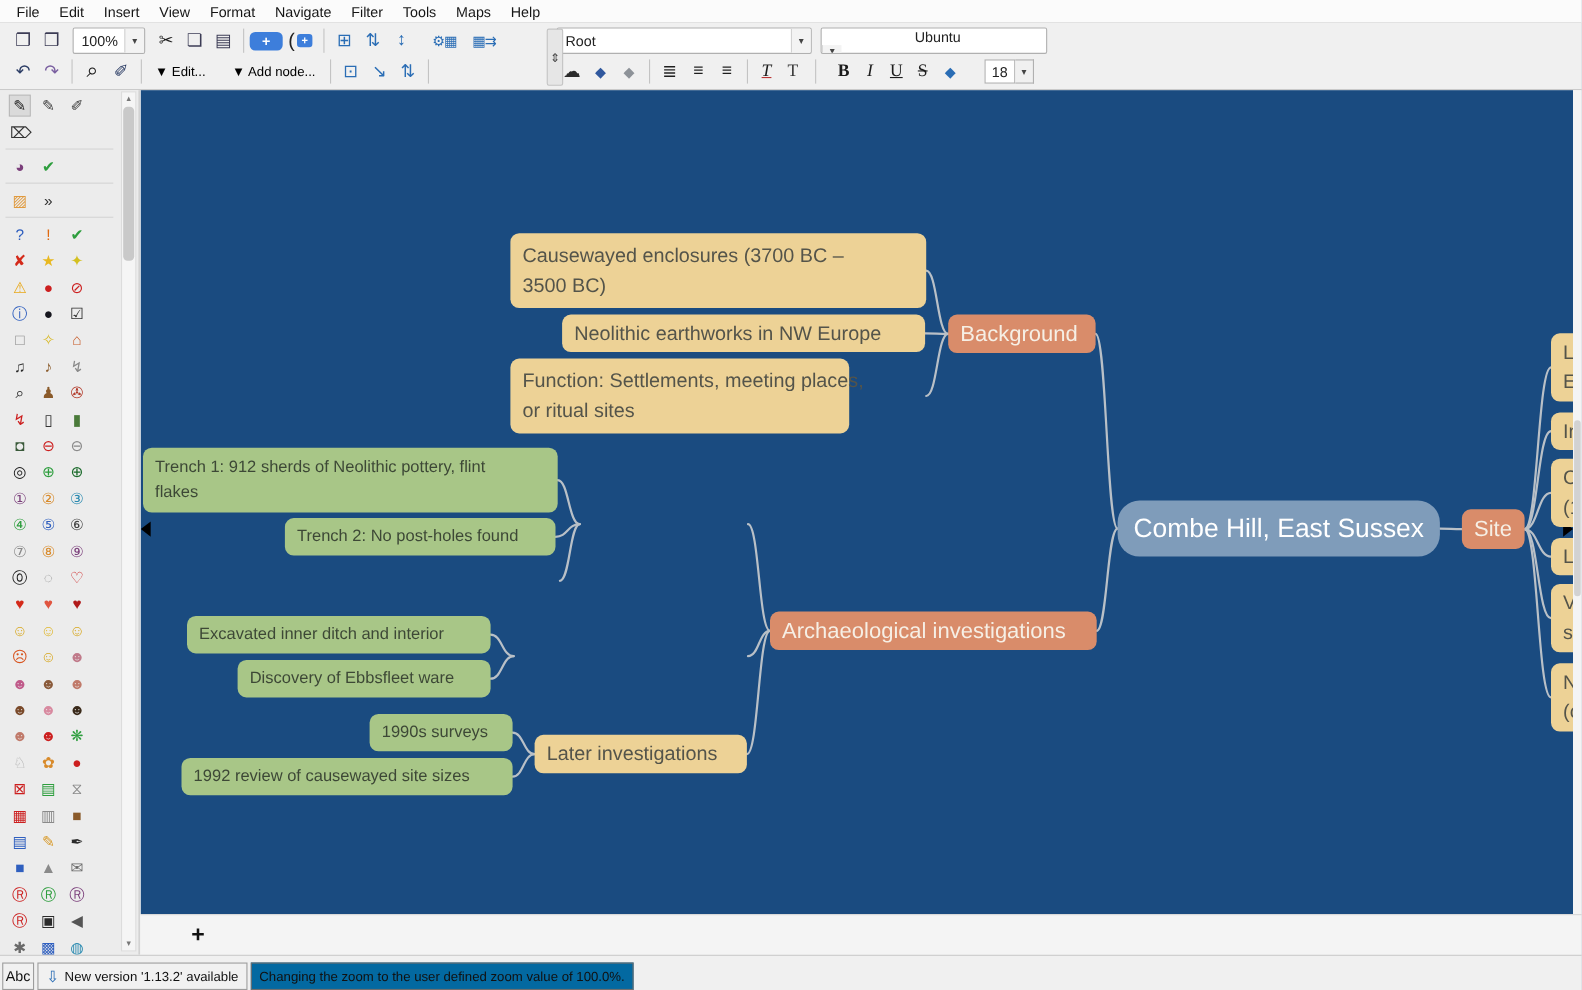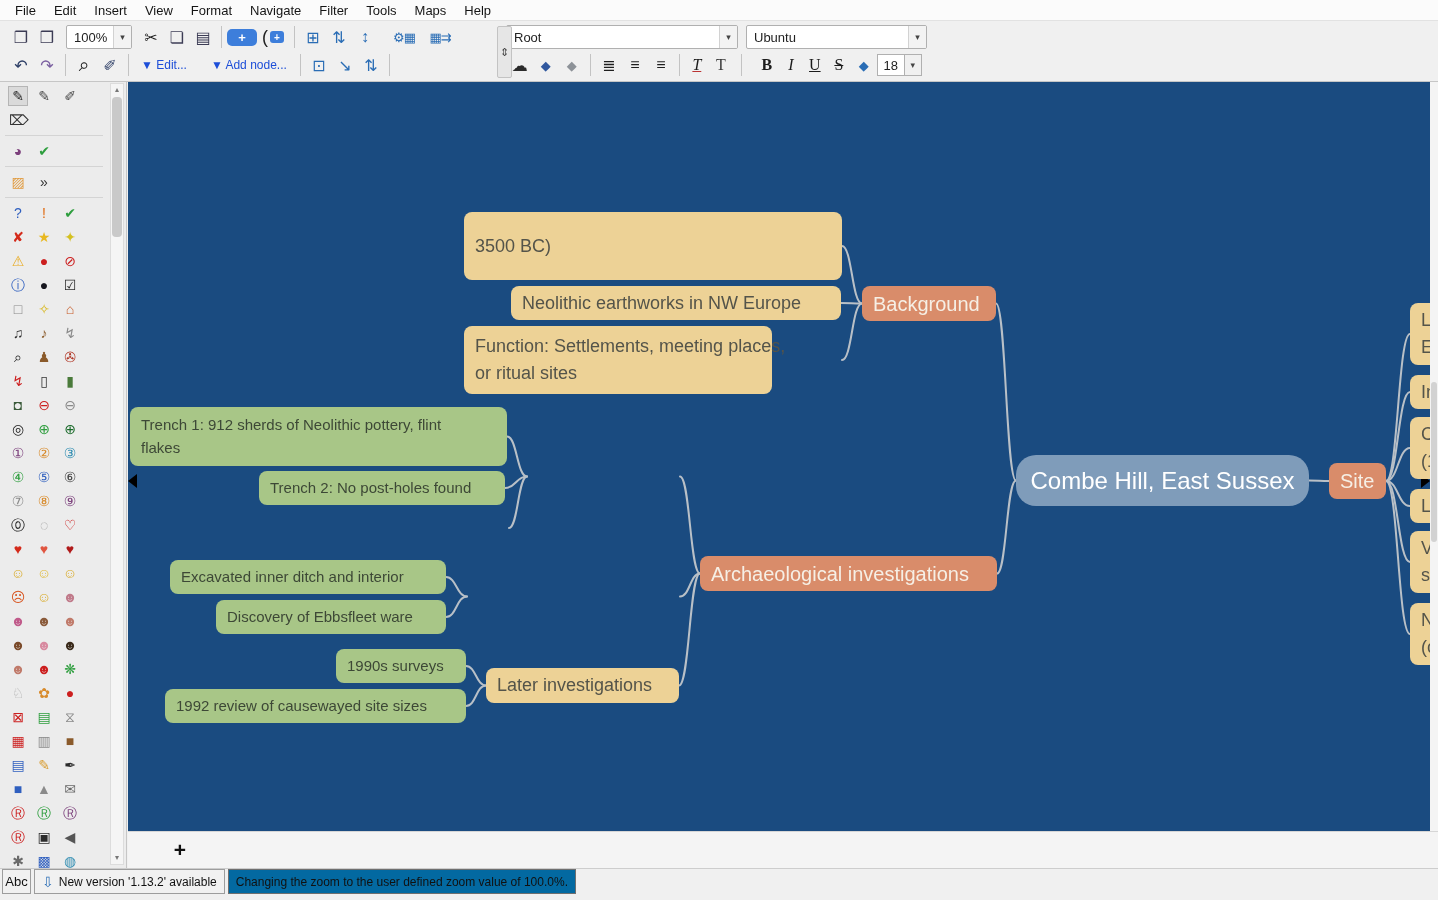--- a/index.html
+++ b/index.html
@@ -25,21 +25,21 @@
            display:flex; align-items:center; font-size:13px; color:#222; overflow:hidden; }
   .combo-val { flex:1; padding-left:7px; white-space:nowrap; text-align:left; }
   .combo-arrow { width:18px; align-self:stretch; display:flex; align-items:center; justify-content:center;
                  font-size:9px; color:#444; border-left:1px solid #d2d2d2; background:#f3f3f3; }
   .pill { width:30px; height:17px; background:#3d7edb; border-radius:5px; color:#fff; display:flex;
           align-items:center; justify-content:center; font-size:13px; font-weight:bold; }
   .bracket { display:flex; align-items:center; height:26px; min-width:32px; justify-content:center;
              font-size:18px; color:#222; }
   .mini-pill { width:14px; height:12px; background:#3d7edb; color:#fff; font-size:10px; border-radius:3px;
                display:flex; align-items:center; justify-content:center; margin-left:2px; font-weight:bold; }
-  .textbtn { height:24px; display:flex; align-items:center; padding:0 7px; font-size:12px; color:#1d4ed8; }
+  .textbtn { height:24px; display:flex; align-items:center; padding:0 7px; font-size:12px; color:#000000; }
   .letter { width:24px; height:24px; display:flex; align-items:center; justify-content:center;
             font-family:"Liberation Serif", serif; font-size:16px; color:#1c1c1c; }
   .letter-b { font-weight:bold; }
   .letter-i { font-style:italic; }
   .letter-u { text-decoration:underline; }
   .letter-s { text-decoration:line-through; }
   .letter-t1 { font-style:italic; text-decoration:underline; text-decoration-color:#b33; }
   .letter-t2 { color:#3a3a3a; }
   .sizebox { width:28px; height:22px; background:#fff; border:1px solid #b0b0b0; display:flex;
              align-items:center; justify-content:center; font-size:13px; color:#222; }
@@ -77,21 +77,21 @@
   .vthumb { position:absolute; left:1px; top:300px; width:6px; height:160px; background:#d2d2d2; border-radius:3px; }
 
   
   .tabstrip { position:absolute; left:128px; top:831px; width:1310px; height:37px; background:#f4f4f4;
               border-top:1px solid #d6d6d6; display:flex; align-items:center; }
   .addtab { margin-left:40px; width:24px; height:24px; display:flex; align-items:center; justify-content:center;
             font-size:21px; font-weight:bold; color:#111; cursor:default; }
 
   
   .statusbar { position:absolute; left:0; top:868px; width:1438px; height:32px; background:#f0f0f0;
-               border-top:1px solid #cdcdcd; display:flex; align-items:flex-start; padding:0 2px; gap:3px;
+               border-top:1px solid #cdcdcd; display:flex; align-items:flex-end; padding:0 2px; gap:3px;
                font-size:12px; color:#111; }
   .sbox { height:25px; border:1px solid #9d9d9d; display:flex; align-items:center; padding:0 7px;
           background:#f1f1f1; gap:5px; white-space:nowrap; }
   .sbox.abc { width:29px; justify-content:center; padding:0; font-size:13px; }
   .sbox.msg { background:#0369a1; border-color:#6f6f6f; }
   .dlicon { color:#2a6db5; font-size:14px; }
 </style>
 </head>
 <body>
 
@@ -130,21 +130,21 @@
       <div class="tsep"></div>
       <div class="tbtn" style="color: rgb(42, 109, 181);">⊞</div>
       <div class="tbtn" style="color: rgb(42, 109, 181);">⇅</div>
       <div class="tbtn" style="color: rgb(42, 109, 181);">↕</div>
       <div class="tbtn wide" style="color: rgb(42, 109, 181); margin-left: 8px;">⚙▦</div>
       <div class="tbtn wide" style="color: rgb(42, 109, 181);">▦⇉</div>
       <div class="combo" style="width: 232px; margin-left: 48px;">
         <span class="combo-val">Root</span>
         <span class="combo-arrow">▾</span>
       </div>
-      <div class="combo" style="width: 181px; margin-left: 8px;">
+      <div class="combo" style="width: 206px; margin-left: 8px; flex-direction: column;">
         <span class="combo-val">Ubuntu</span>
         <span class="combo-arrow">▾</span>
       </div>
     </div>
   <div class="trow trow2">
       <div class="tbtn" style="color: rgb(45, 62, 102);">↶</div>
       <div class="tbtn" style="color: rgb(122, 95, 160);">↷</div>
       <div class="tsep"></div>
       <div class="tbtn" style="color: rgb(17, 17, 17); font-size: 19px;">⌕</div>
       <div class="tbtn" style="color: rgb(45, 62, 102);">✐</div>
@@ -165,21 +165,21 @@
       <div class="tbtn" style="color: rgb(30, 30, 30);">≡</div>
       <div class="tsep"></div>
       <div class="letter letter-t1">T</div>
       <div class="letter letter-t2">T</div>
       <div class="tsep" style="margin-left: 8px;"></div>
       <div class="letter letter-b" style="margin-left: 8px;">B</div>
       <div class="letter letter-i">I</div>
       <div class="letter letter-u">U</div>
       <div class="letter letter-s">S</div>
       <div class="tbtn" style="color: rgb(42, 109, 181); font-size: 13px;">◆</div>
-      <div class="sizebox" style="margin-left: 0;">18</div>
+      <div class="sizebox" style="margin-left: 18px;">18</div>
       <div class="arrowbtn">▾</div>
     </div>
   <div class="tall-splitter">⇕</div>
 </div>
 
 <div class="palette">
   <div class="palette-rows">
       <div class="prow">
         <span class="picon sel" style="color: rgb(34, 34, 34);">✎</span>
         <span class="picon" style="color: rgb(68, 68, 68);">✎</span>
@@ -380,20 +380,21 @@
     <div class="mmnode" style="left: 1201px; top: 381px; width: 57px; height: 36px; background: rgb(217, 140, 106); color: rgb(246, 239, 229); font-size: 20px; border-radius: 8px;">
       <div>Site</div>
     </div>
     <div class="mmnode" style="left: 734px; top: 204px; width: 134px; height: 35px; background: rgb(217, 140, 106); color: rgb(246, 239, 229); font-size: 20px; border-radius: 8px;">
       <div>Background</div>
     </div>
     <div class="mmnode" style="left: 572px; top: 474px; width: 297px; height: 35px; background: rgb(217, 140, 106); color: rgb(246, 239, 229); font-size: 20px; border-radius: 8px;">
       <div>Archaeological investigations</div>
     </div>
     <div class="mmnode" style="left: 336px; top: 130px; width: 378px; height: 68px; background: rgb(237, 210, 150); color: rgb(84, 84, 74); font-size: 18px; border-radius: 8px;">
+      <div>Causewayed enclosures (3700 BC –</div>
       <div>3500 BC)</div>
     </div>
     <div class="mmnode" style="left: 383px; top: 204px; width: 330px; height: 34px; background: rgb(237, 210, 150); color: rgb(84, 84, 74); font-size: 18px; border-radius: 8px;">
       <div>Neolithic earthworks in NW Europe</div>
     </div>
     <div class="mmnode" style="left: 336px; top: 244px; width: 308px; height: 68px; background: rgb(237, 210, 150); color: rgb(84, 84, 74); font-size: 18px; border-radius: 8px;">
       <div>Function: Settlements, meeting places,</div>
       <div>or ritual sites</div>
     </div>
     <div class="mmnode" style="left: 358px; top: 586px; width: 193px; height: 35px; background: rgb(237, 210, 150); color: rgb(84, 84, 74); font-size: 18px; border-radius: 8px;">

